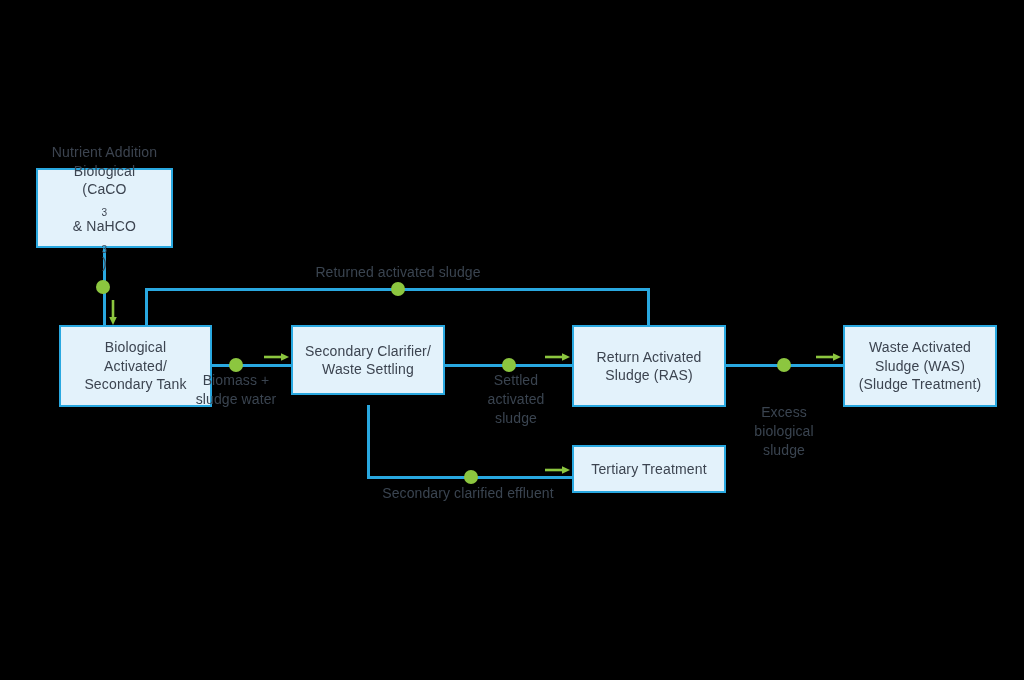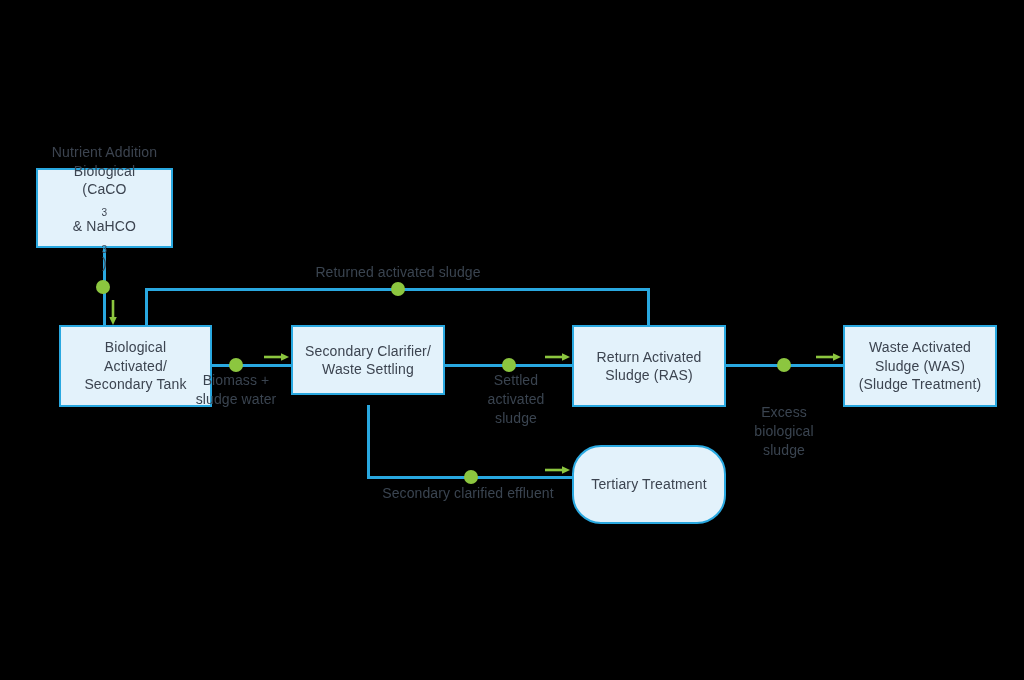--- a/index.html
+++ b/index.html
@@ -167,21 +167,21 @@
     </span>
   </div>
 
   <div class="node" style="left:572px; top:325px; width:154px; height:82px;">
     <span>
       <span>Return Activated</span>
       <span>Sludge (RAS)</span>
     </span>
   </div>
 
-  <div class="node" style="left:572px; top:445px; width:154px; height:79px;border-radius:29px;">
+  <div class="node" style="left:572px; top:445px; width:154px; height:48px;">
     <span>
       <span>Tertiary Treatment</span>
     </span>
   </div>
 
   <div class="edge-label" style="left:298px; top:263px; width:200px;">
     <span>Returned activated sludge</span>
   </div>
 
   <div class="edge-label" style="left:186px; top:371px; width:100px;">

